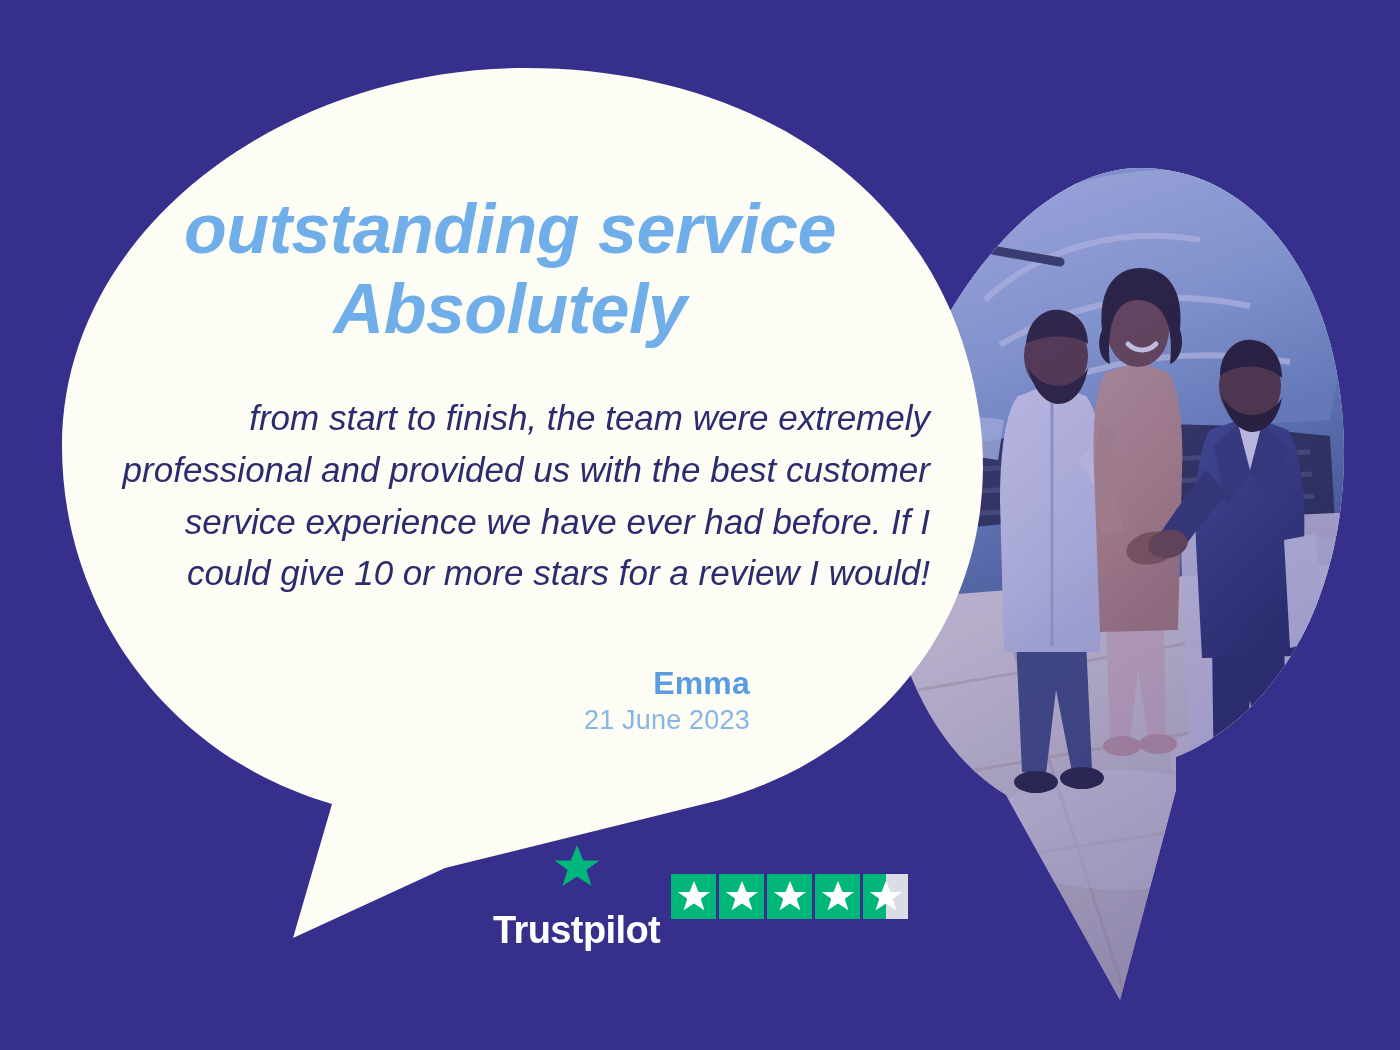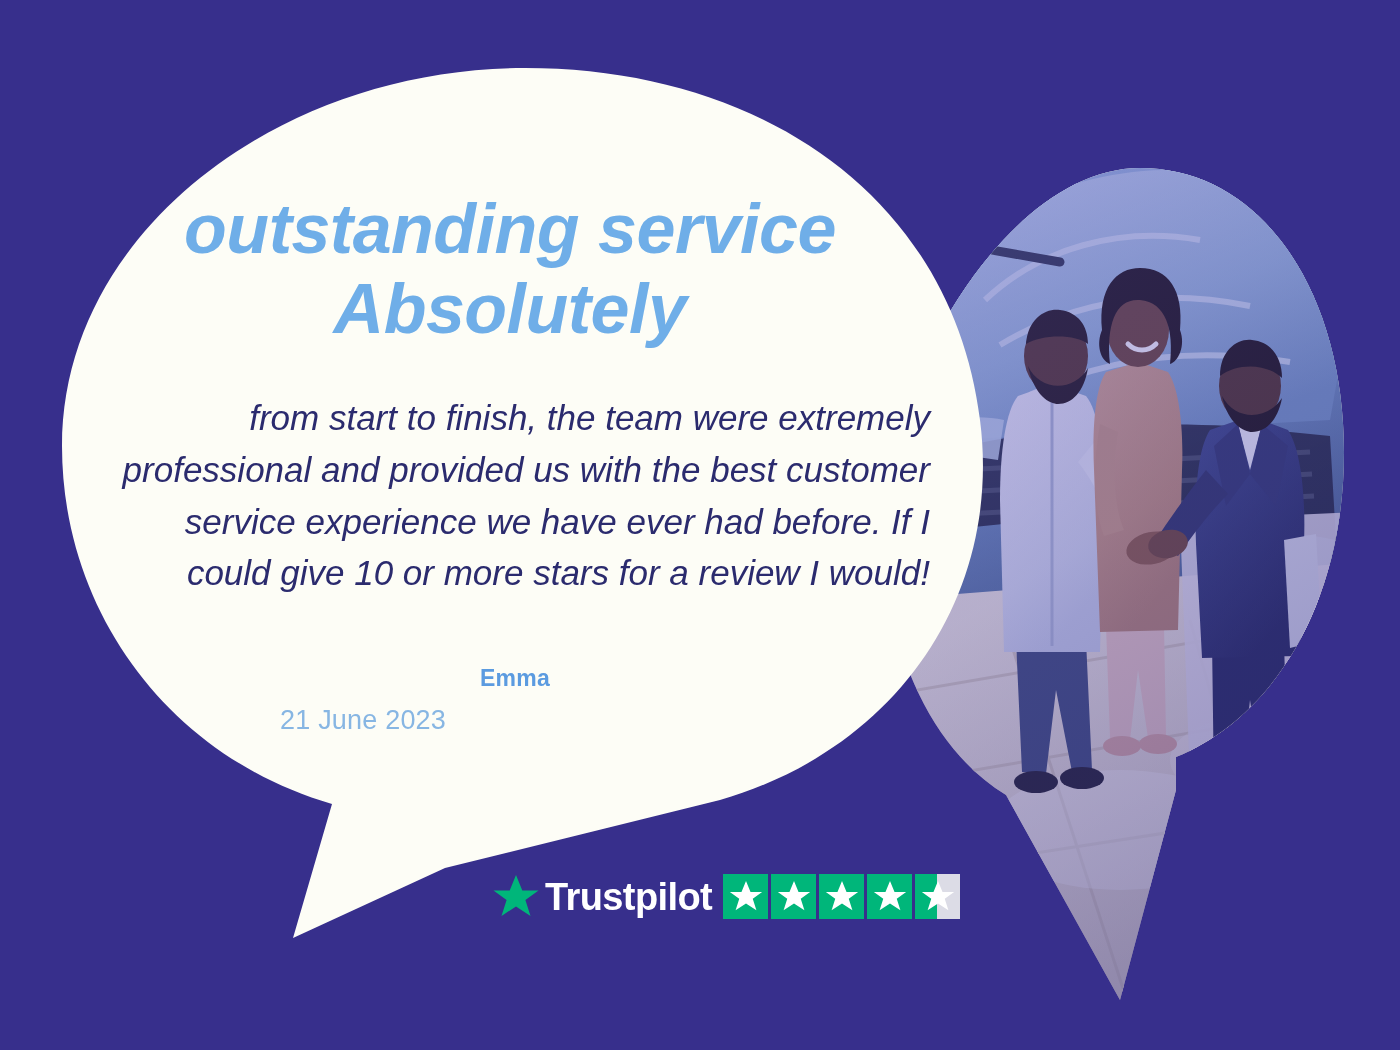--- a/index.html
+++ b/index.html
@@ -36,45 +36,45 @@
     text-align:right;
     font-size:35px;
     line-height:1.48;
     font-style:italic;
     color:#2B2B6E;
   }
 
   .author {
     position:absolute;
     left:280px; top:665px; width:470px;
-    text-align:center;
-    font-size:23px;
+    text-align:right;
+    font-size:32px;
     font-weight:bold;
     color:#5B9BE0;
     letter-spacing:0.2px;
   }
   .date {
     position:absolute;
     left:280px; top:705px; width:470px;
-    text-align:left;
+    text-align:right;
     font-size:27px;
     color:#87B6E3;
     letter-spacing:0.2px;
   }
 
   
   .trustpilot {
     position:absolute;
     left:493px; top:866px;
     height:60px;
     display:flex;
     align-items:center;
     gap:0px;
   }
-  .tp-logo { display:flex; align-items:center; gap:6px; margin-right:11px; }
+  .tp-logo { display:flex; align-items:center; gap:22px; margin-right:11px;flex-direction:column; }
   .tp-word {
     color:#FFFFFF;
     font-size:38px;
     font-weight:bold;
     letter-spacing:-0.6px;
     line-height:1;
     position:relative;
     top:1px;
   }
   .tp-stars { display:flex; gap:3px; }

